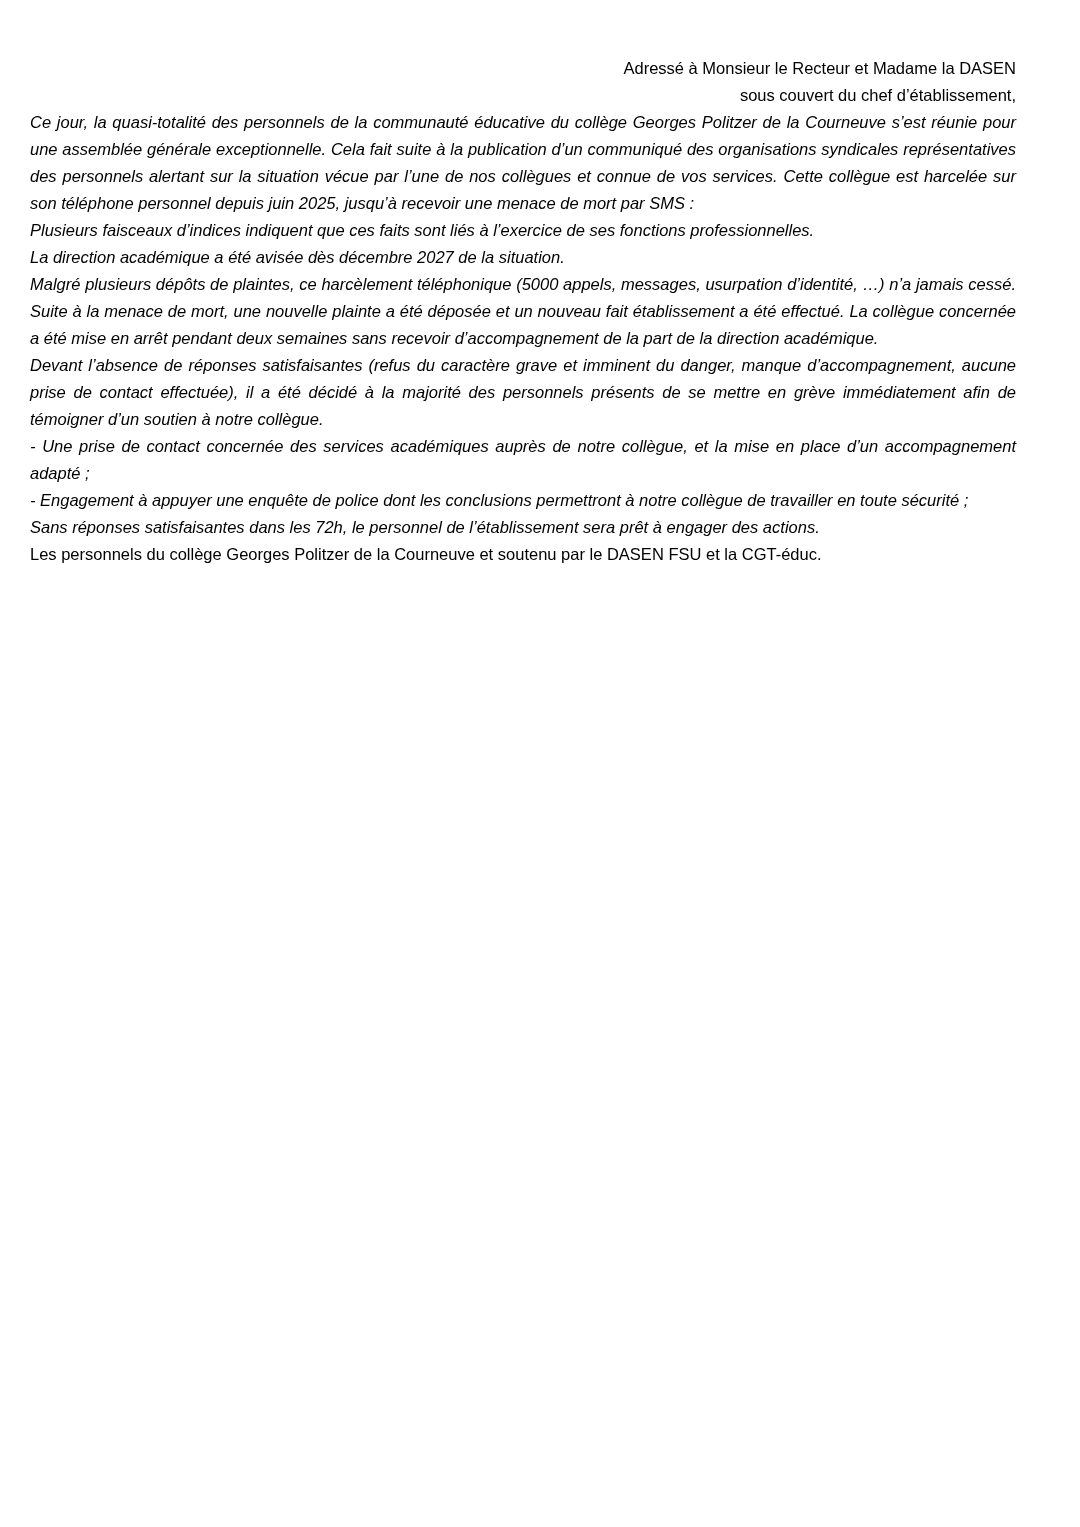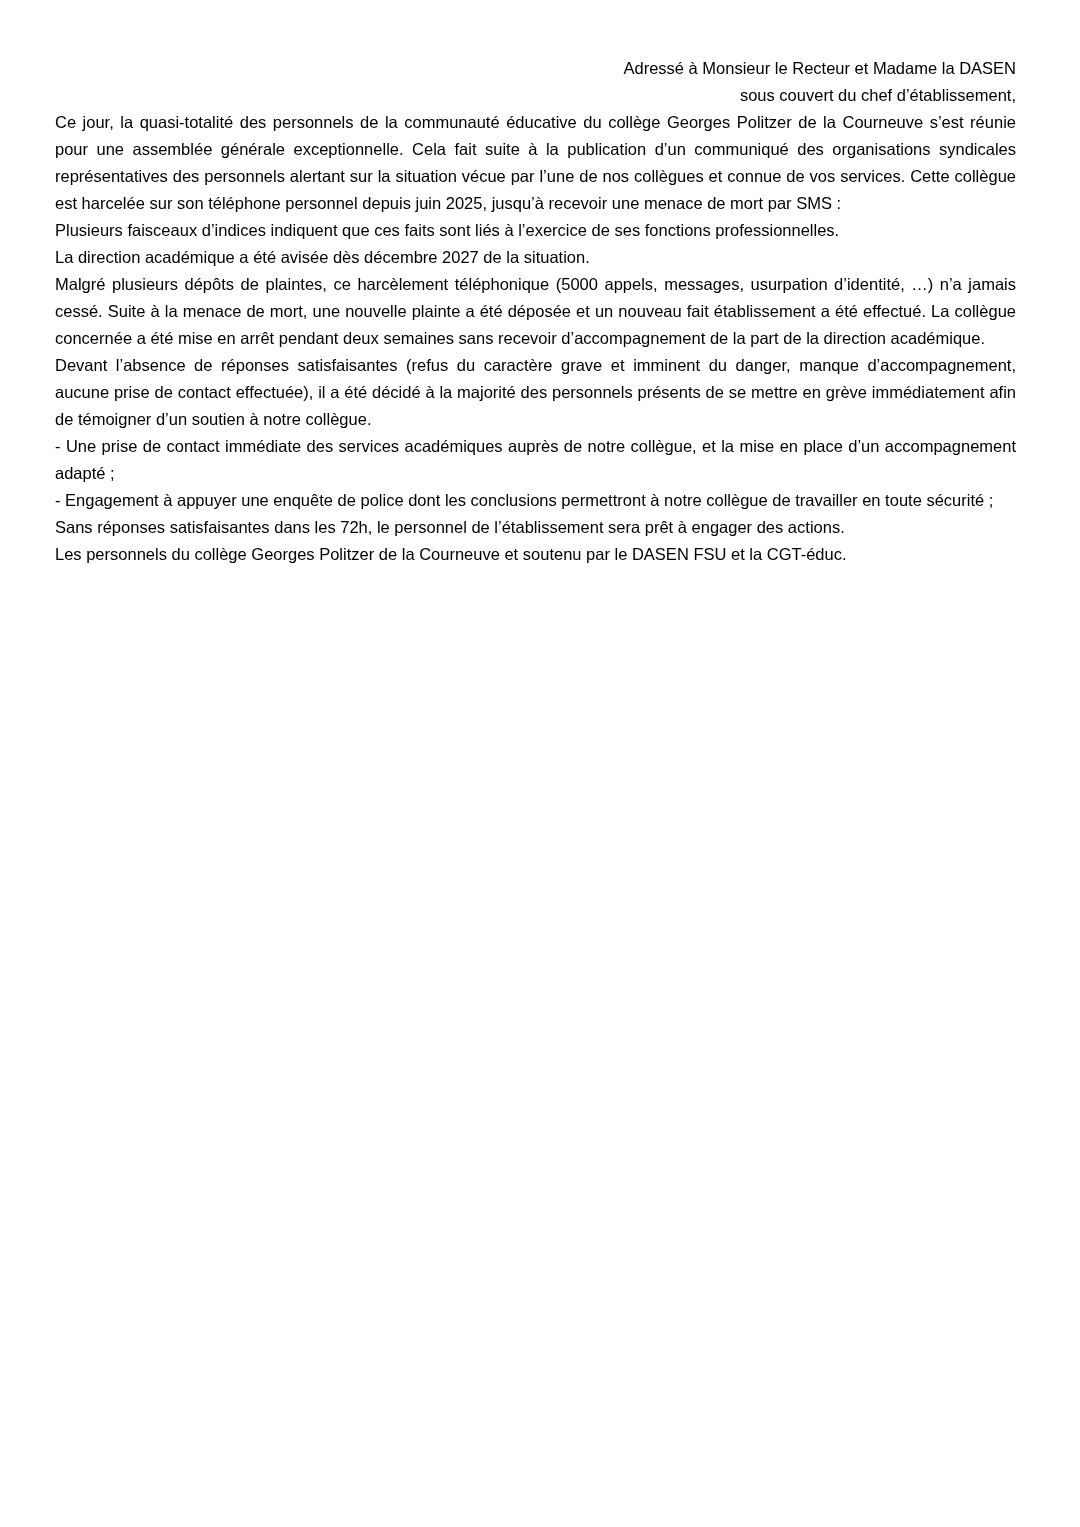--- a/index.html
+++ b/index.html
@@ -7,31 +7,31 @@
     padding: 0;
     background: #ffffff;
   }
   .page {
     position: relative;
     width: 1080px;
     height: 1134px;
     box-sizing: border-box;
     background: #ffffff;
     color: #000000;
-    padding: 55px 64px 0 55px;
+    padding: 55px 64px 0 30px;
     font-family: "Liberation Sans", "DejaVu Sans", sans-serif;
     font-size: 16.5px;
     line-height: 27px;
     overflow: hidden;
   }
   .page p {
     margin: 0;
   }
   .align-right { text-align: right; }
-  .justify { text-align: justify; }
+  .justify { text-align: justify; font-style: italic; }
   .mt-8   { margin-top: 8px; }
   .mt-9   { margin-top: 9px; }
   .mt-11  { margin-top: 11px; }
   .mt-13  { margin-top: 13px; }
   .mt-20  { margin-top: 20px; }
   .mt-49  { margin-top: 49px; }
   .mt-50  { margin-top: 50px; }
   .mt-90  { margin-top: 90px; }
   .mt-131 { margin-top: 131px; }
 </style>
@@ -52,21 +52,21 @@
 
   <p class="justify mt-8">La direction académique a été avisée dès décembre 2027 de la situation.</p>
 
   <p class="justify mt-13">Malgré plusieurs dépôts de plaintes, ce harcèlement téléphonique (5000 appels, messages, usurpation d’identité, …) n’a jamais cessé. Suite à la menace de mort, une nouvelle plainte a été déposée et un nouveau fait établissement a été effectué. La collègue concernée a été mise en arrêt pendant deux semaines sans recevoir d’accompagnement de la part de la direction académique.</p>
 
   <p class="justify mt-9">Devant l’absence de réponses satisfaisantes (refus du caractère grave et imminent du danger, manque d’accompagnement, aucune prise de contact effectuée), il a été décidé à la majorité des personnels présents de se mettre en grève immédiatement afin de témoigner d’un soutien à notre collègue.</p>
 
 
 
 
-  <p class="justify mt-9">- Une prise de contact immédiate des services académiques auprès de notre collègue, et la mise en place d’un accompagnement adapté ;</p>
+  <p class="justify mt-9">- Une prise de contact concernée des services académiques auprès de notre collègue, et la mise en place d’un accompagnement adapté ;</p>
 
   <p class="justify mt-11">- Engagement à appuyer une enquête de police dont les conclusions permettront à notre collègue de travailler en toute sécurité ;</p>
 
   <p class="justify mt-8">Sans réponses satisfaisantes dans les 72h, le personnel de l’établissement sera prêt à engager des actions.</p>
 
   <p class="mt-131">Les personnels du collège Georges Politzer de la Courneuve et soutenu par le DASEN FSU et la CGT-éduc.</p>
 
 </div>
 
 </body></html>

